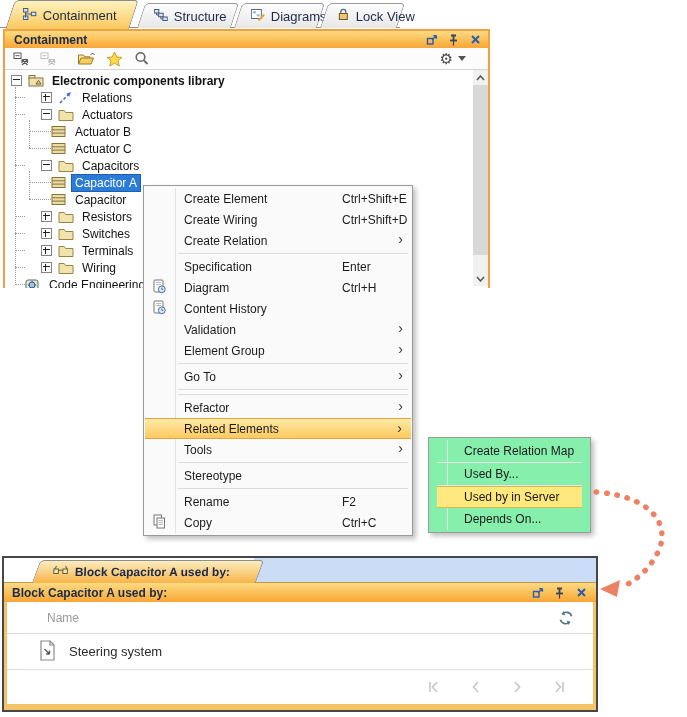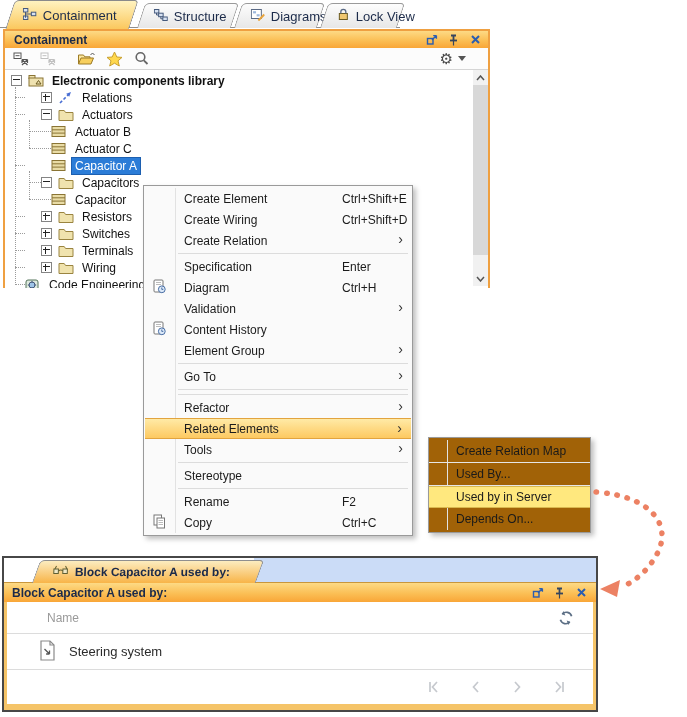--- a/index.html
+++ b/index.html
@@ -53,23 +53,23 @@
       padding-left:40px;padding-right:8px;font-size:12px;color:#1b1b1b;cursor:pointer;}
   .mi .ico{position:absolute;left:6px;top:2px;width:19px;display:flex;justify-content:center;}
   .mi .sc{position:absolute;left:198px;}
   .sub-arrow{position:absolute;right:9px;top:1px;font-size:14px;color:#333;}
   .sub-arrow::after{content:"\203A";}
   .mi.hl{background:linear-gradient(#ffeaa6,#fdc961);border-top:1px solid #e2a43e;
       border-bottom:1px solid #e2a43e;height:19px;margin:0 1px;padding-left:39px;z-index:1;text-align:center;}
   .msep{height:5px;position:relative;}
   .msep::after{content:"";position:absolute;left:34px;right:4px;top:2px;height:1px;background:#dcdcdc;}
   
-  .smenu{position:absolute;left:428px;top:437px;width:163px;background:#a16207;
+  .smenu{position:absolute;left:428px;top:437px;width:163px;background:#86efac;
        border:1px solid #9a9a9a;box-shadow:3px 3px 5px rgba(0,0,0,0.25);z-index:30;
-       padding:2px 0;box-sizing:border-box;}
+       padding:2px 8px;box-sizing:border-box;}
   .smenu::before{content:"";position:absolute;left:18px;top:2px;bottom:2px;width:1px;background:#e2e2e2;}
   .smi{height:22px;display:flex;align-items:center;padding-left:27px;font-size:12px;
        border-bottom:1px solid #e6e6e6;cursor:pointer;position:relative;z-index:1;}
   .smi:last-child{border-bottom:none;}
   .smi.hl{background:#ffe87e;border-top:1px solid #d9b84e;border-bottom:1px solid #d9b84e;height:20px;}
   
   .res{position:absolute;left:2px;top:556px;width:596px;height:156px;z-index:40;
        background:#f5c468;border:2px solid #474747;box-sizing:border-box;}
   .res-tabrow{height:24px;background:#fff;position:relative;}
   .res-bluestrip{position:absolute;left:250px;right:0;top:0;bottom:0;background:#cbdcf7;}
@@ -270,37 +270,37 @@
       </div>
       <div class="trow lv2">
         <span class="tico">
             <svg width="15" height="13" viewBox="0 0 15 13">
               <rect x="1" y="1.5" width="13" height="10" fill="#e9dca6" stroke="#8a7434"></rect>
               <path d="M1 4.8 h13 M1 8.1 h13" stroke="#8a7434"></path>
             </svg>
           </span>
         <span class="tlabel">Actuator C</span>
       </div>
+      <div class="trow lv1">
+        <span class="exp"></span>
+        <span class="tico">
+            <svg width="16" height="13" viewBox="0 0 16 13">
+              <path d="M1 2.5 h5.2 l1.4 2 H15 v8 H1 Z" fill="#f0e3ae" stroke="#9a8440"></path>
+            </svg>
+          </span>
+        <span class="tlabel">Capacitors</span>
+      </div>
       <div class="trow lv2">
         <span class="tico">
             <svg width="15" height="13" viewBox="0 0 15 13">
               <rect x="1" y="1.5" width="13" height="10" fill="#e9dca6" stroke="#8a7434"></rect>
               <path d="M1 4.8 h13 M1 8.1 h13" stroke="#8a7434"></path>
             </svg>
           </span>
         <span class="tlabel sel">Capacitor A</span>
-      </div>
-      <div class="trow lv1">
-        <span class="exp"></span>
-        <span class="tico">
-            <svg width="16" height="13" viewBox="0 0 16 13">
-              <path d="M1 2.5 h5.2 l1.4 2 H15 v8 H1 Z" fill="#f0e3ae" stroke="#9a8440"></path>
-            </svg>
-          </span>
-        <span class="tlabel">Capacitors</span>
       </div>
       <div class="trow lv2">
         <span class="tico">
             <svg width="15" height="13" viewBox="0 0 15 13">
               <rect x="1" y="1.5" width="13" height="10" fill="#e9dca6" stroke="#8a7434"></rect>
               <path d="M1 4.8 h13 M1 8.1 h13" stroke="#8a7434"></path>
             </svg>
           </span>
         <span class="tlabel">Capacitor</span>
       </div>
@@ -391,33 +391,33 @@
             <rect x="1" y="1" width="9" height="12" rx="1" fill="#fff" stroke="#777"></rect>
             <path d="M3 3.5 h5 M3 5.5 h5" stroke="#bbb"></path>
             <circle cx="8.8" cy="10.3" r="3.4" fill="#dce9f8" stroke="#4a6fa5"></circle>
             <path d="M8.8 8.5 v1.9 h1.5" fill="none" stroke="#4a6fa5"></path>
           </svg>
         </span>
       <span>Diagram</span>
       <span class="sc">Ctrl+H</span>
     </div>
     <div class="mi">
-      <span>Validation</span>
-      <span class="sub-arrow"></span>
-    </div>
-    <div class="mi">
       <span class="ico">
           <svg width="13" height="15" viewBox="0 0 13 15">
             <rect x="1" y="1" width="9" height="12" rx="1" fill="#fff" stroke="#777"></rect>
             <path d="M3 3.5 h5 M3 5.5 h5" stroke="#bbb"></path>
             <circle cx="8.8" cy="10.3" r="3.4" fill="#dce9f8" stroke="#4a6fa5"></circle>
             <path d="M8.8 8.5 v1.9 h1.5" fill="none" stroke="#4a6fa5"></path>
           </svg>
         </span>
       <span>Content History</span>
+    </div>
+    <div class="mi">
+      <span>Validation</span>
+      <span class="sub-arrow"></span>
     </div>
     <div class="mi">
       <span>Element Group</span>
       <span class="sub-arrow"></span>
     </div>
     <div class="msep"></div>
     <div class="mi">
       <span>Go To</span>
       <span class="sub-arrow"></span>
     </div>

